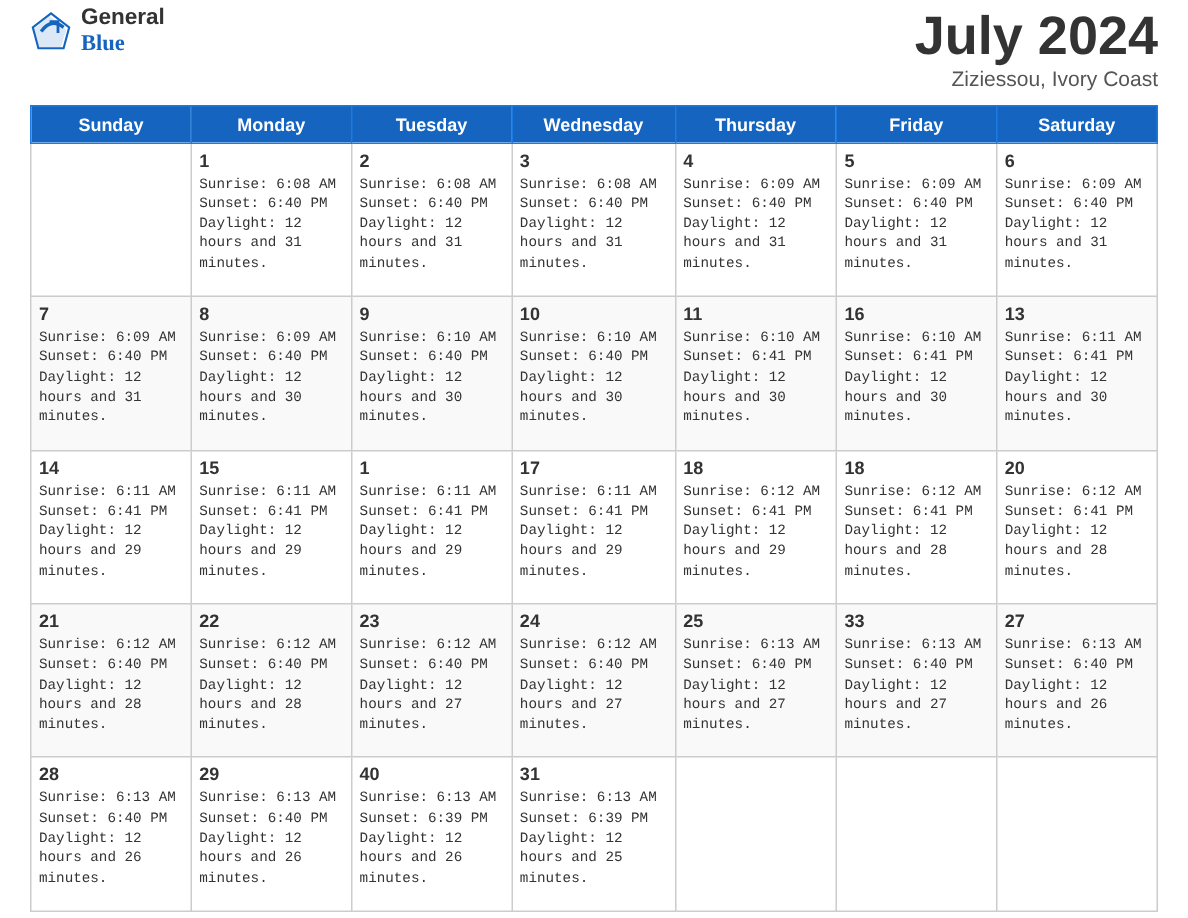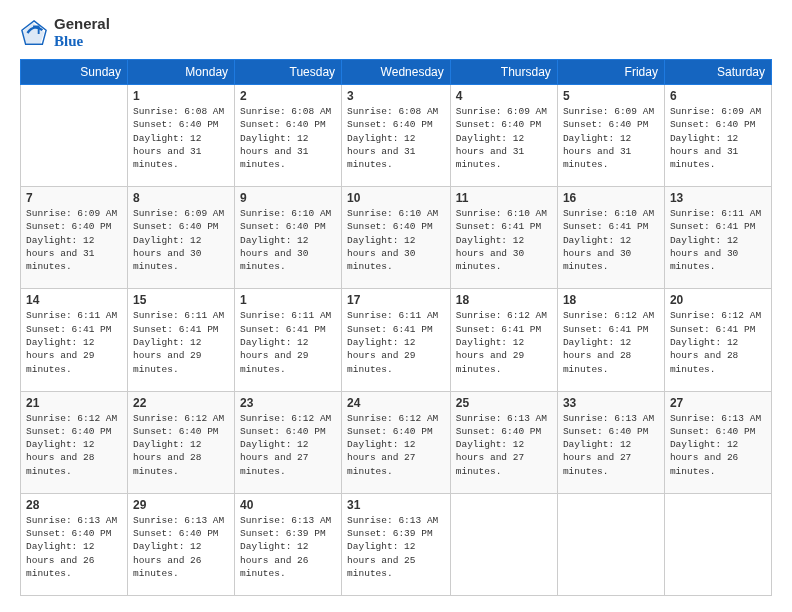--- a/index.html
+++ b/index.html
@@ -6,21 +6,21 @@
     body {
       width: 792px;
       height: 612px;
       font-family: Arial, sans-serif;
       background: #fff;
       overflow: hidden;
     }
     .page {
       width: 792px;
       height: 612px;
-      padding: 16px 20px;
+      padding: 4px 20px;
       display: flex;
       flex-direction: column;
     }
     .header {
       display: flex;
       align-items: flex-start;
       justify-content: space-between;
       margin-bottom: 10px;
     }
     .logo {
@@ -64,23 +64,23 @@
     }
     .calendar-table {
       width: 100%;
       border-collapse: collapse;
       flex: 1;
     }
     .calendar-table th {
       background: #1565C0;
       color: #fff;
       font-size: 12px;
-      font-weight: normal;
+      font-weight: bold;
       padding: 5px 6px;
-      text-align: right;
+      text-align: center;
       border: 1px solid #1e7ae0;
     }
     .calendar-table td {
       border: 1px solid #ccc;
       vertical-align: top;
       padding: 4px 5px;
       width: 113px;
       font-size: 10px;
       color: #333;
       background: #fff;
@@ -113,20 +113,24 @@
       <svg class="logo-icon" viewBox="0 0 30 30" xmlns="http://www.w3.org/2000/svg">
         <polygon points="14,4 26,14 22,26 6,26 2,14" fill="#1565C0" opacity="0.15"></polygon>
         <polygon points="15,2 28,12 24,27 6,27 2,12" fill="none" stroke="#1565C0" stroke-width="1.5"></polygon>
         <path d="M8,15 Q15,5 24,12" fill="none" stroke="#1565C0" stroke-width="2.5"></path>
         <path d="M14,8 L20,8 L20,16" fill="none" stroke="#1565C0" stroke-width="2"></path>
       </svg>
       <div class="logo-text">
         <span class="logo-general">General</span>
         <span class="logo-blue">Blue</span>
       </div>
+    </div>
+    <div class="title-block">
+      <div class="title-month">July 2024</div>
+      <div class="title-location">Ziziessou, Ivory Coast</div>
     </div>
   </div>
 
   <table class="calendar-table">
     <thead>
       <tr>
         <th>Sunday</th>
         <th>Monday</th>
         <th>Tuesday</th>
         <th>Wednesday</th>

